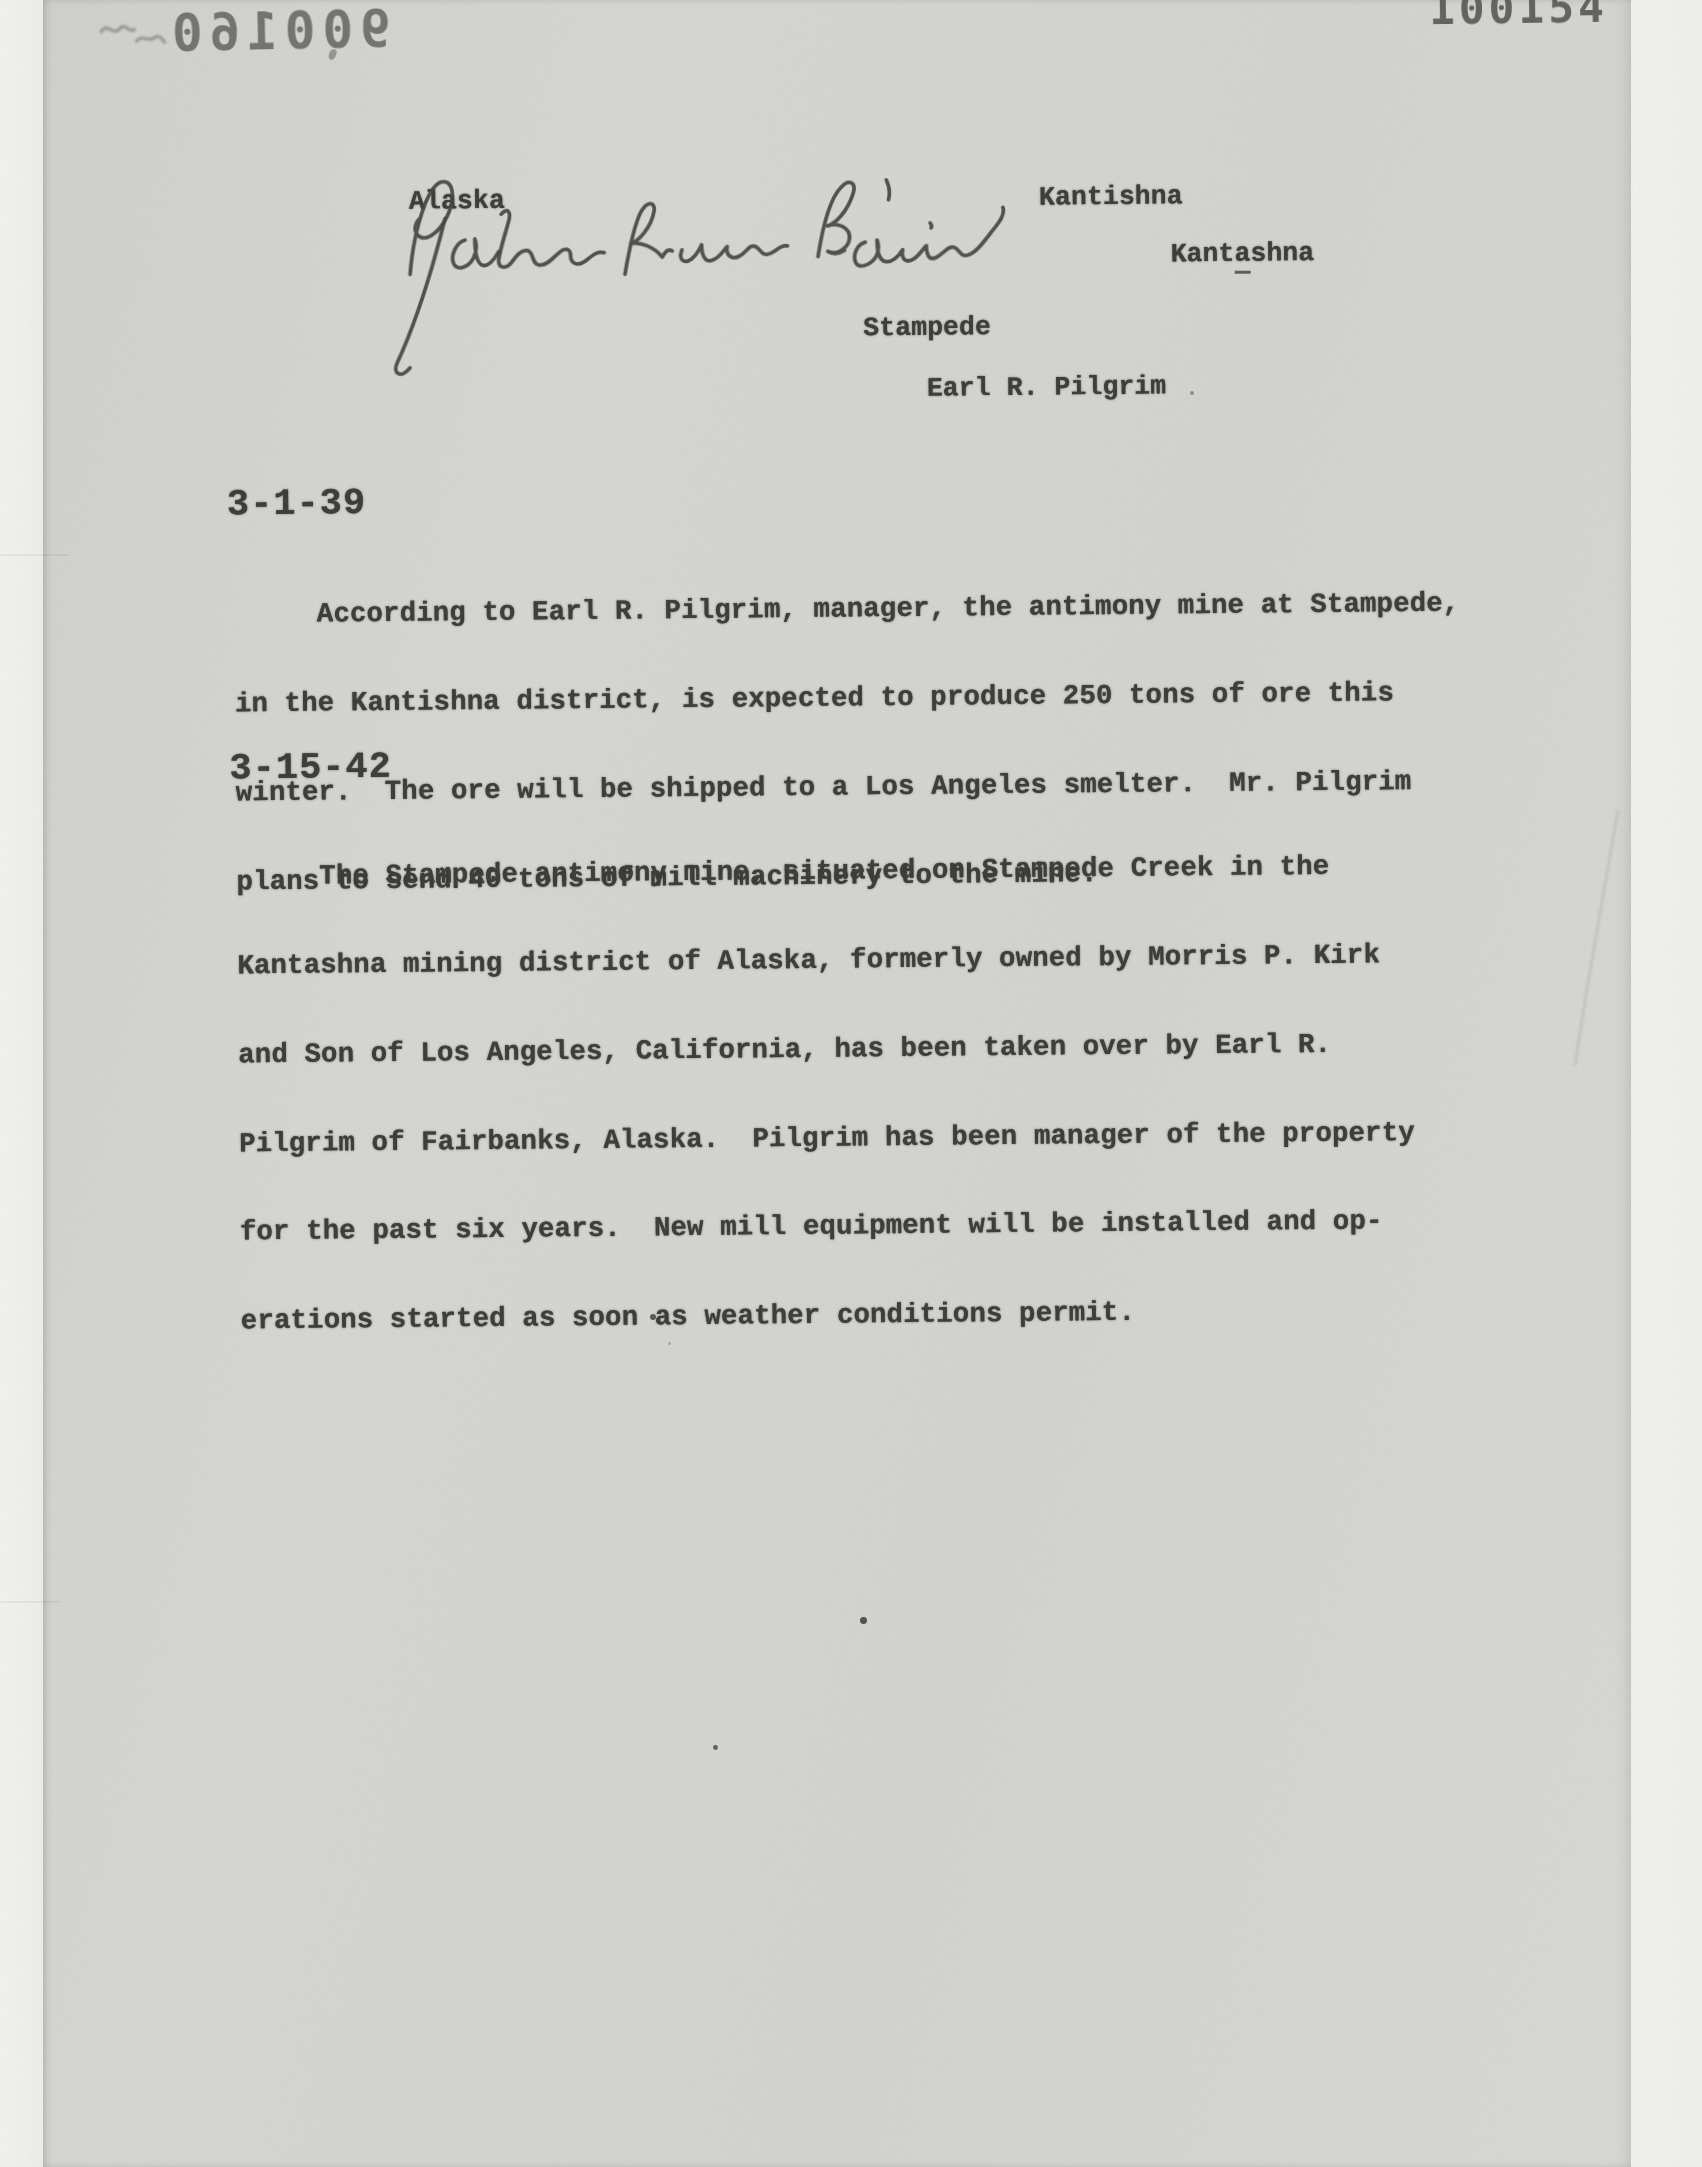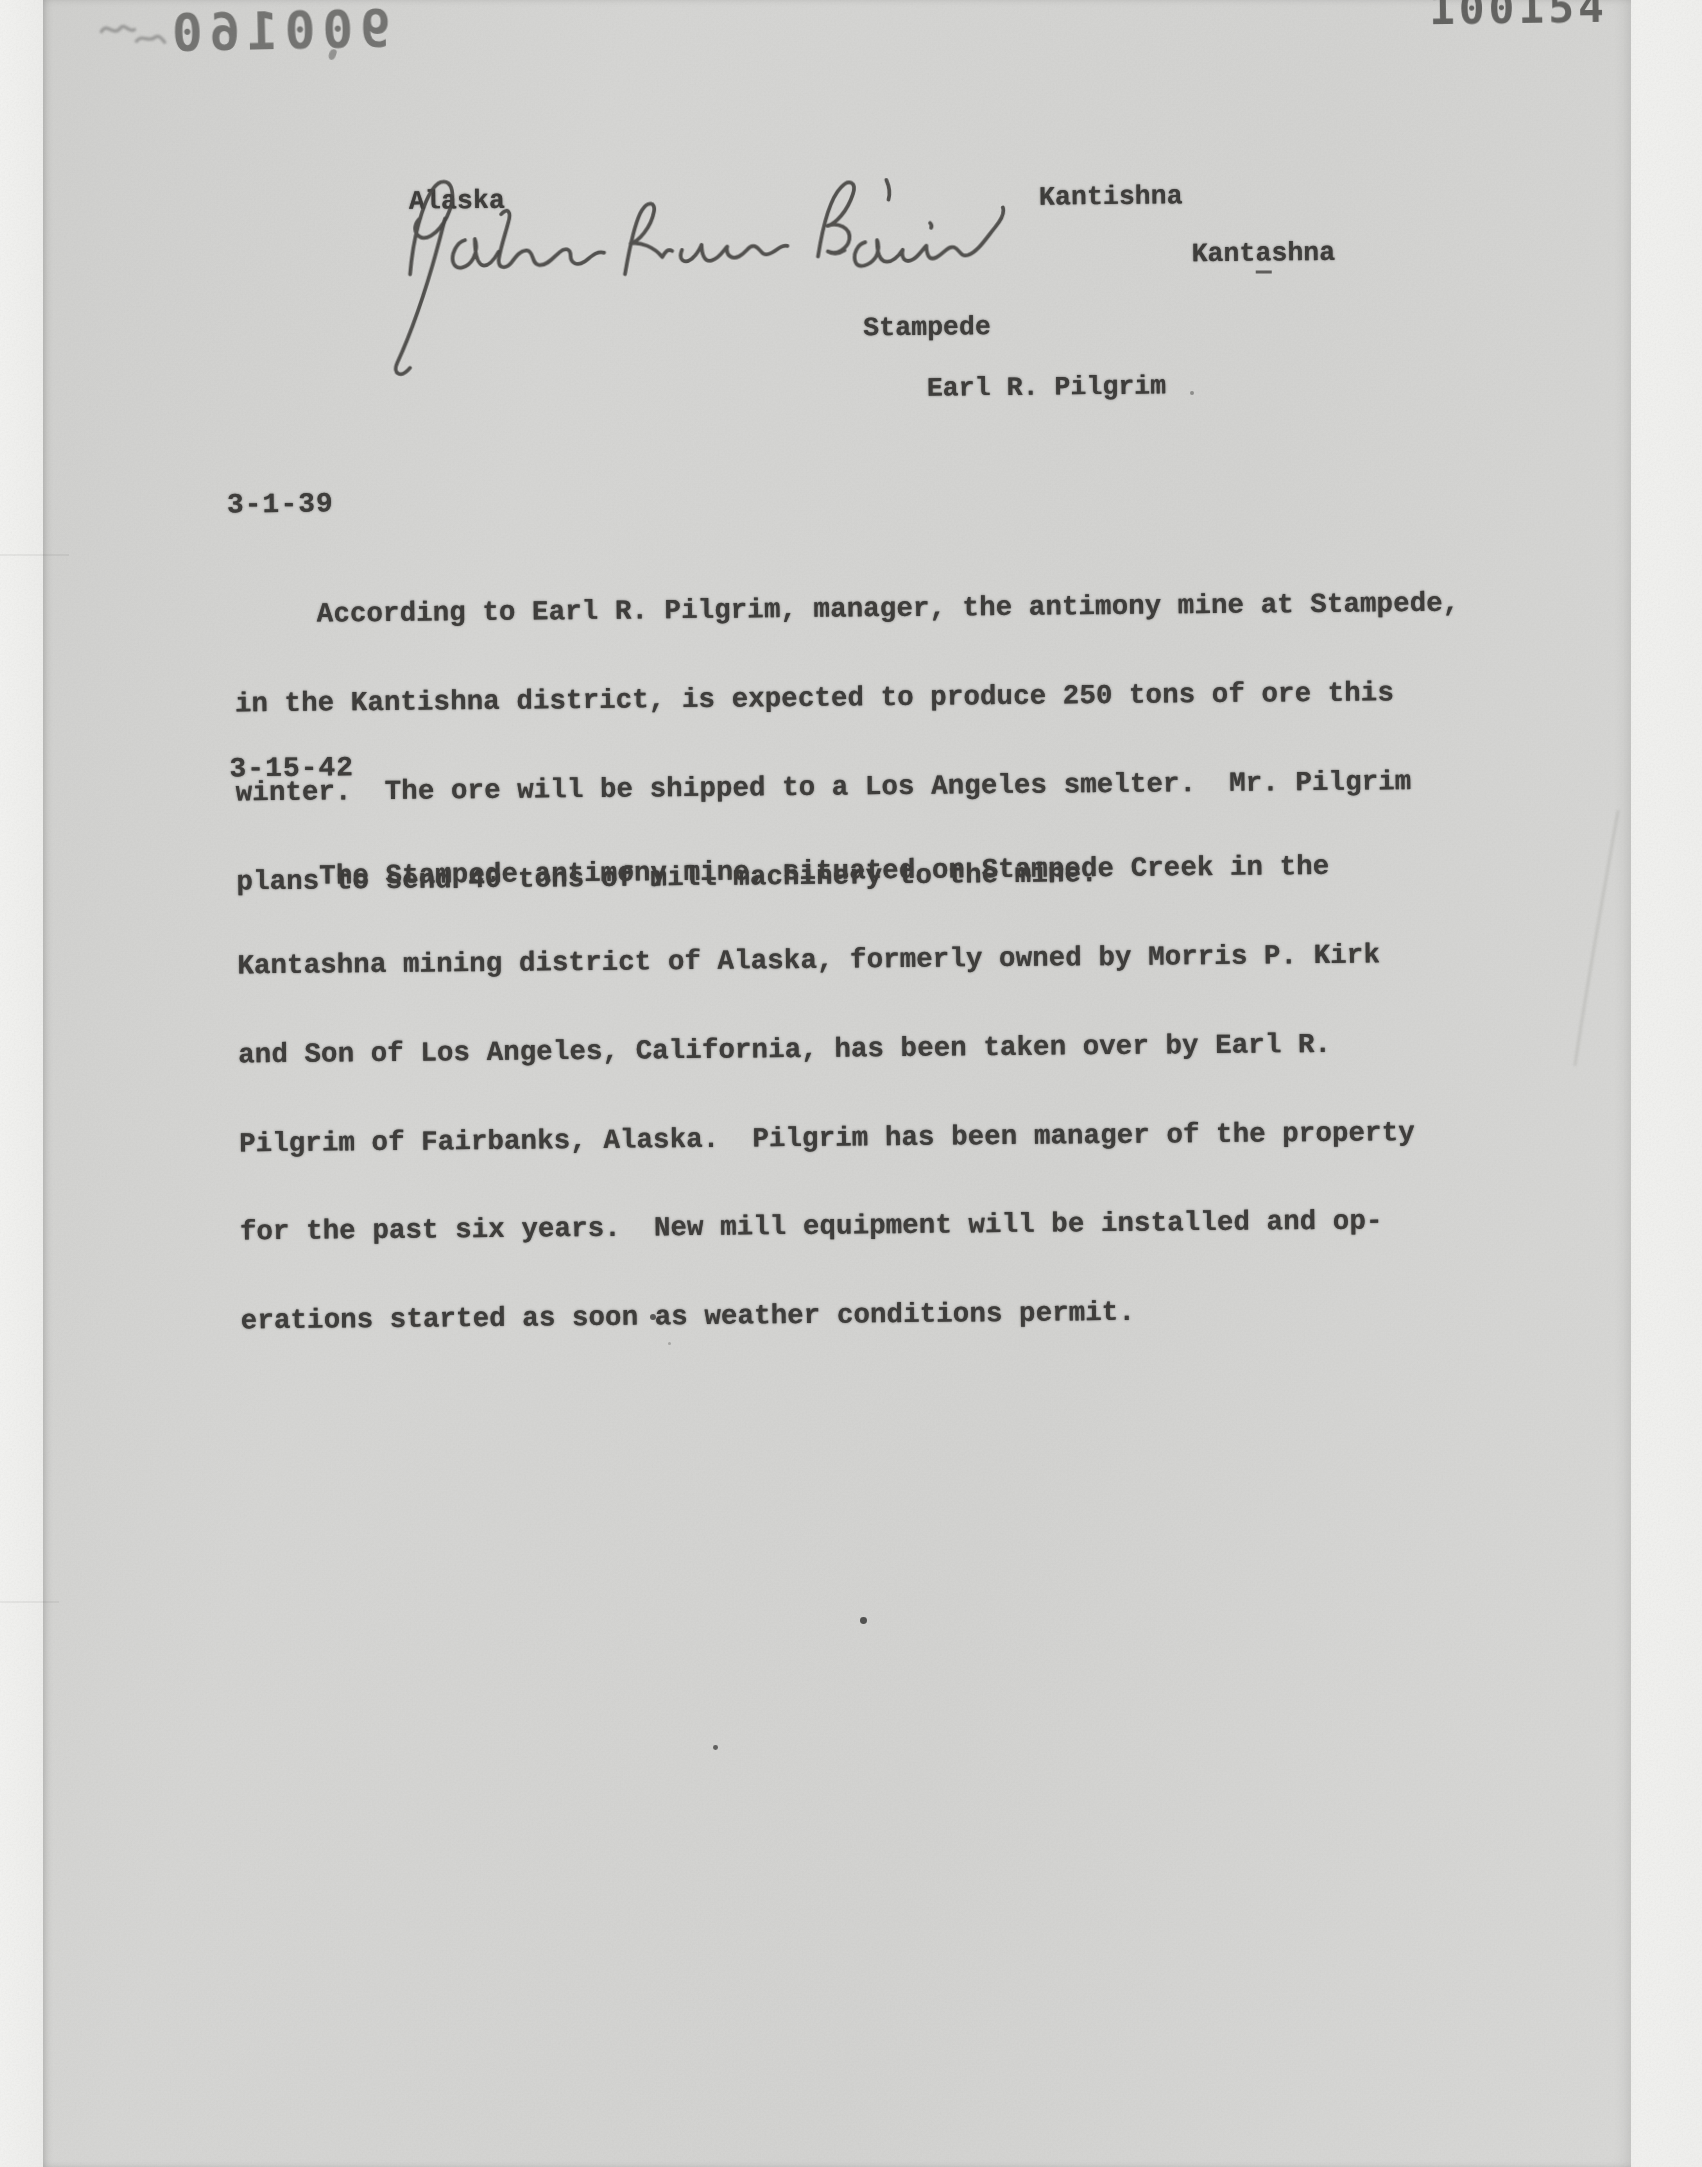--- a/index.html
+++ b/index.html
@@ -10,21 +10,21 @@
          background:linear-gradient(104deg,#cfcfcd 0%,#d5d5d3 28%,#d2d2d0 62%,#d7d7d5 100%);
          box-shadow:inset 4.9px 0 8.9px -3.9px rgba(0,0,0,.22), inset -8.9px 0 15.8px -6.9px rgba(0,0,0,.13);}
   .grain{position:absolute;left:0;top:0;width:1702px;height:2167px;opacity:.55;pointer-events:none;}
 
   
   .ink-layer{position:absolute;inset:0;transform:rotate(-0.55deg);transform-origin:276px 512px;}
   .typed{position:absolute;color:#3d3c3a;font-weight:700;white-space:pre;
          text-shadow:0 0 1.3px rgba(52,50,48,.75), 0 0 3px rgba(60,58,56,.25);
          font-family:"Liberation Mono","DejaVu Sans Mono",monospace;}
   .label{font-size:26.6px;line-height:29.6px;}
-  .date-head{font-size:28px;line-height:31.5px;letter-spacing:1px;}
+  .date-head{font-size:37px;line-height:31.5px;letter-spacing:1px;}
   .body-text{font-size:27.6px;line-height:29.6px;}
   .body-text .line{white-space:pre;}
   .u-mark{border-bottom:3px solid rgba(62,60,58,.78);padding-bottom:2px;}
 
   
   .stamp{position:absolute;font-family:"DejaVu Sans Mono","Liberation Mono",monospace;font-weight:700;}
   .stamp-mirrored{left:165px;top:2px;font-size:51px;letter-spacing:6.9px;color:#5c5c5a;opacity:.8;
                   transform:scaleX(-1) rotate(1.2deg);filter:blur(0.7px);}
   .stamp-serial-clip{position:absolute;left:1429px;top:0;width:212px;height:26.6px;overflow:hidden;}
   .stamp-serial{position:absolute;left:0;top:-16.7px;font-size:43px;letter-spacing:3.9px;color:#4f4f4d;
@@ -60,21 +60,21 @@
   <div class="stamp-tail"></div>
 
   <div class="stamp-serial-clip">
     <div class="stamp stamp-serial">100154</div>
   </div>
 
   <div class="ink-layer">
 
     <div class="typed label" style="left:412px;top:189px;">Alaska</div>
     <div class="typed label" style="left:1042px;top:191px;">Kantishna</div>
-    <div class="typed label" style="left:1173px;top:249px;margin-left:21px;"><span>Kant</span><span class="u-mark">a</span><span>shna</span></div>
+    <div class="typed label" style="left:1173px;top:249px;"><span>Kant</span><span class="u-mark">a</span><span>shna</span></div>
     <div class="typed label" style="left:865px;top:320px;">Stampede</div>
     <div class="typed label" style="left:928px;top:381px;">Earl R. Pilgrim</div>
 
     <svg class="handwriting" role="img" width="690" height="217" viewBox="0 0 700 220" aria-label="Yukon River Basin">
       <path d="M44,108 C48,64 62,20 76,15 C88,11 92,30 82,50 C73,68 58,77 51,67 C48,62 50,55 55,51"></path>
       <path d="M80,52 C68,98 50,156 30,198 C25,209 34,214 43,203"></path>
       <path d="M100,74 C92,76 85,88 88,97 C91,105 102,103 108,93 C112,86 112,78 110,73 C110,85 111,99 119,100 C125,100 130,93 134,86"></path>
       <path d="M137,48 C143,41 148,45 144,57 C141,68 135,85 134,95 C134,103 141,104 147,97 C152,90 157,84 163,85 C170,86 167,99 175,100 C183,101 190,92 196,87 C202,82 207,84 207,91 C207,98 213,102 221,97 C228,92 233,86 241,88"></path>
       <path d="M262,110 C266,88 272,57 280,45 C286,36 294,37 292,47 C289,63 276,77 268,79 C278,77 292,83 300,93 C303,88 306,84 310,87"></path>
       <path d="M320,86 C316,96 322,101 330,95 C336,90 338,85 340,81 C340,89 342,99 350,97 C358,95 362,87 366,83 C364,91 370,97 378,93 C386,89 388,81 394,83 C400,85 400,93 408,91 C416,89 420,81 427,83"></path>

